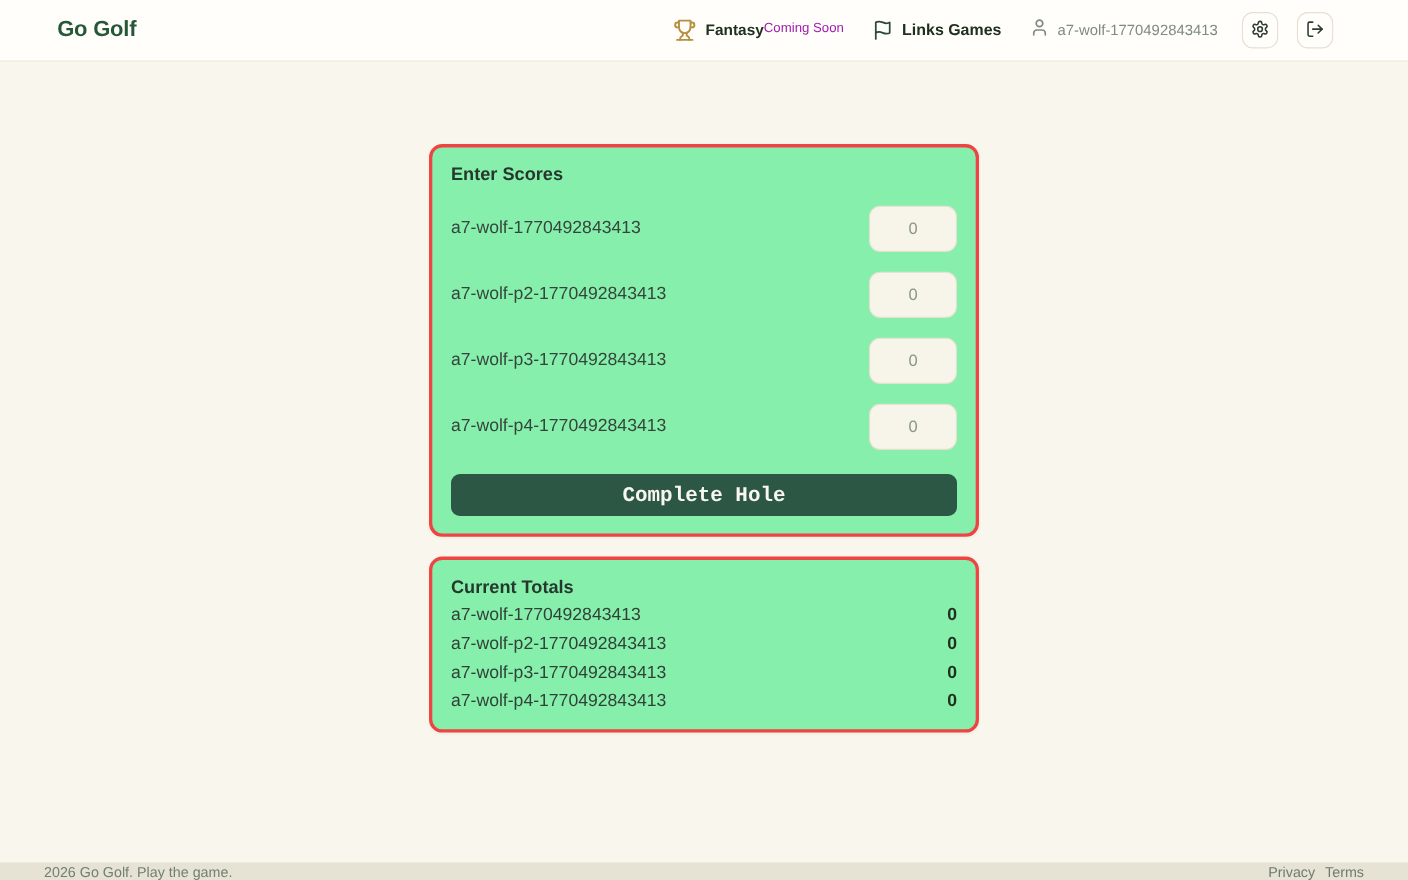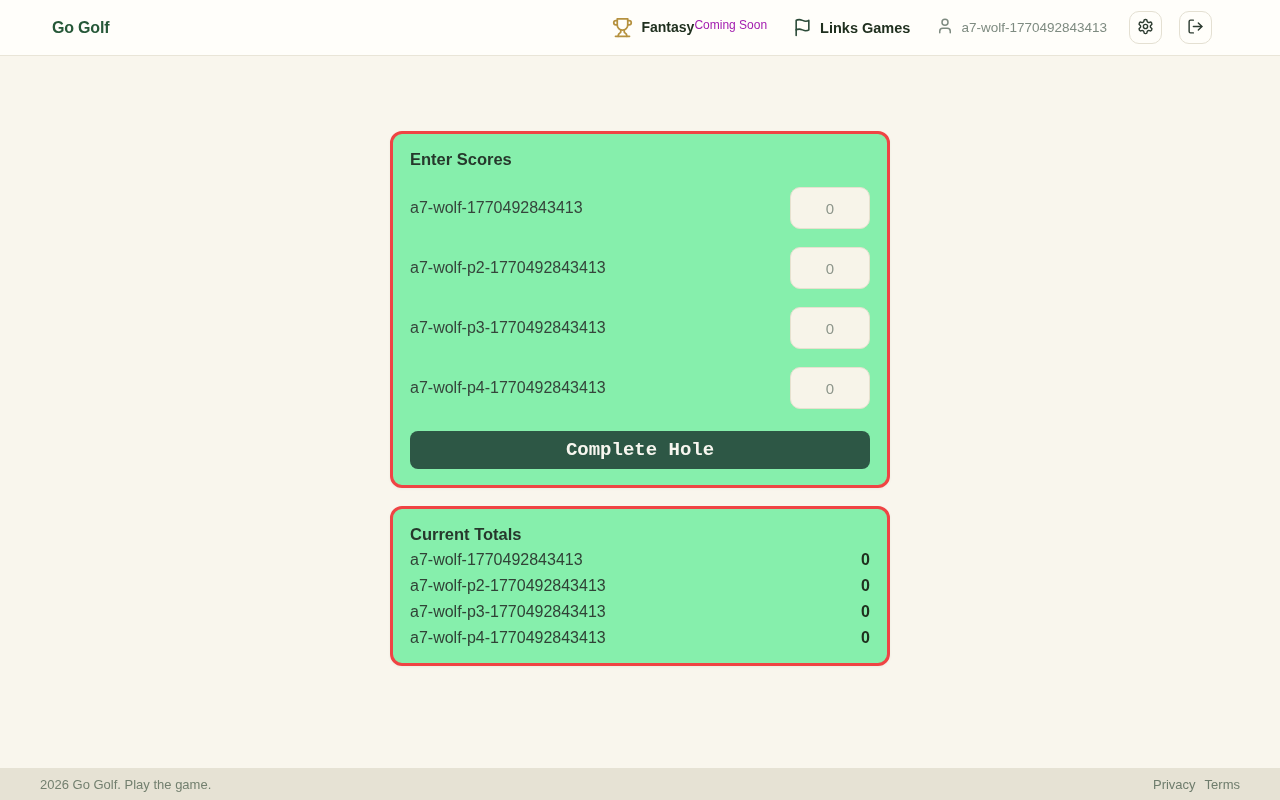--- a/index.html
+++ b/index.html
@@ -17,21 +17,21 @@
     height: 56px;
     background: #fffefa;
     border-bottom: 1px solid #e9e5d8;
     display: flex;
     align-items: center;
     justify-content: space-between;
     padding: 0 68px 0 52px;
     flex: 0 0 auto;
   }
   .logo {
-    font-size: 16px;
+    font-size: 20px;
     font-weight: bold;
     color: #265838;
     letter-spacing: -0.2px;
     cursor: pointer;
   }
   .header-right { display: flex; align-items: center; gap: 26px; }
   .nav-item { display: flex; align-items: center; gap: 8px; cursor: pointer; }
   .nav-item svg { display: block; }
   .fantasy-text { display: flex; line-height: 1.15; }
   .fantasy-label { font-size: 14px; font-weight: bold; color: #20301f; }
@@ -126,21 +126,21 @@
     margin-top: 8px;
     line-height: 18px;
   }
   .totals-row:first-of-type { margin-top: 7px; }
   .totals-name { font-size: 16px; color: #304236; }
   .totals-value { font-size: 16px; font-weight: bold; color: #20301f; }
 
   
   .footer {
     flex: 0 0 auto;
-    height: 32px;
+    height: 16px;
     background: #e6e2d4;
     display: flex;
     align-items: center;
     justify-content: space-between;
     padding: 0 40px;
     font-size: 13px;
     color: #73806f;
   }
   .footer-links { display: flex; gap: 9px; }
   .footer-link { color: #6e7c6c; text-decoration: none; cursor: pointer; }

